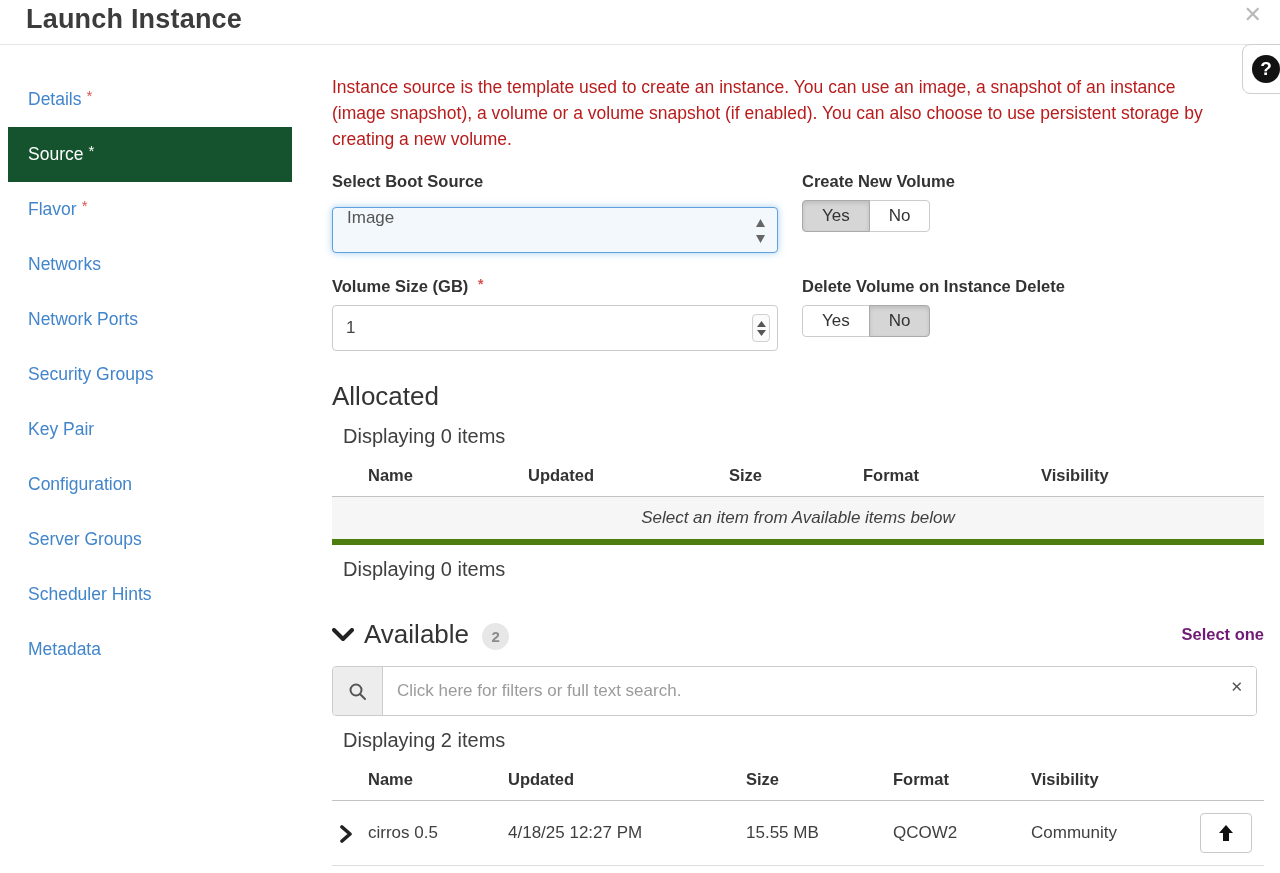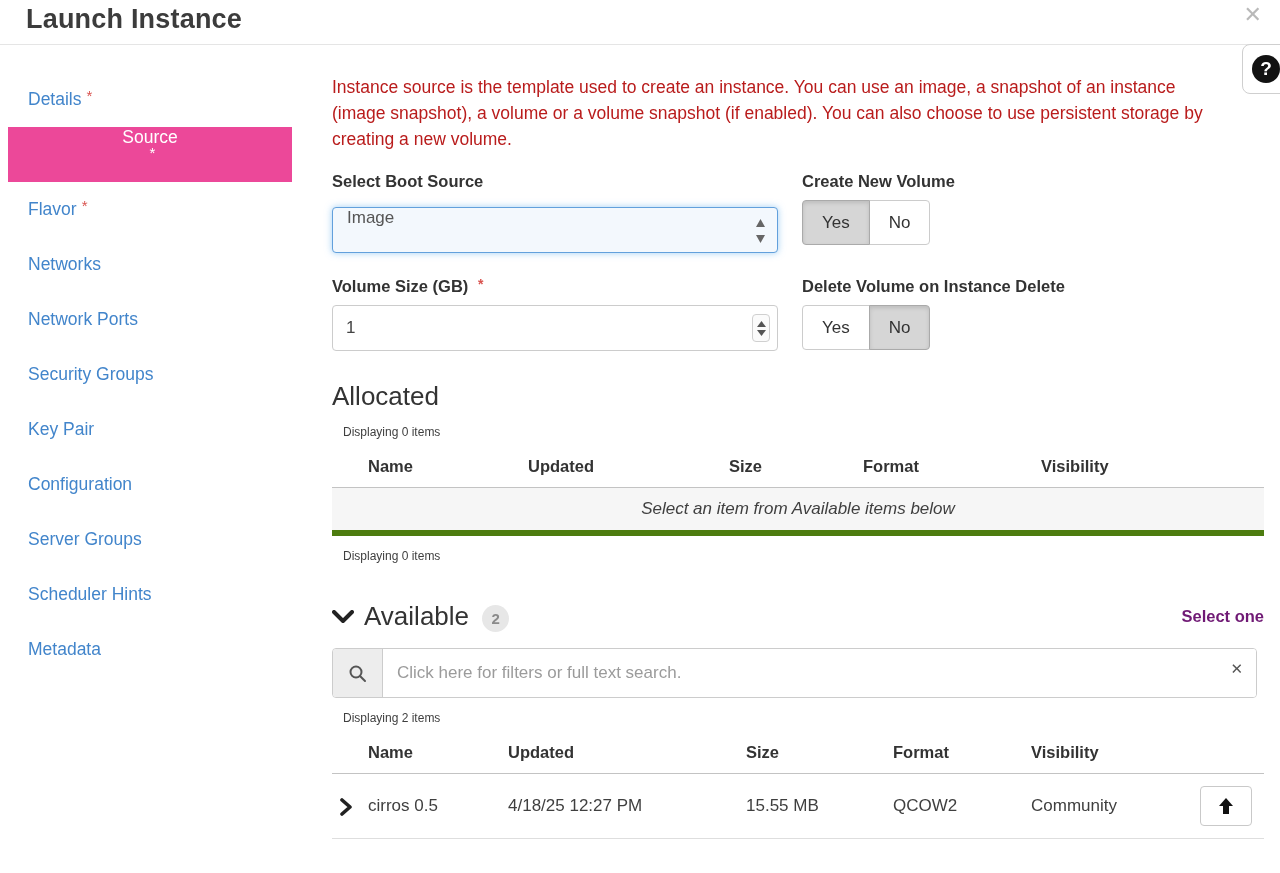--- a/index.html
+++ b/index.html
@@ -36,21 +36,21 @@
     display: flex; align-items: center; justify-content: center;
   }
 
   
   .sidebar { position: absolute; left: 8px; top: 72px; width: 284px; }
   .nav-item {
     height: 55px; display: flex; align-items: center; padding: 0 20px;
     font-size: 17.5px; color: #4285cb; cursor: pointer;
   }
   .nav-item .req { color: #d9534f; margin-left: 5px; position: relative; top: -4px; font-size: 15px; }
-  .nav-item.active { background: #ec4899; color: #ffffff; flex-direction: column; }
+  .nav-item.active { background: #14532d; color: #ffffff; }
   .nav-item.active .req { color: #ffffff; }
 
   
   .main { position: absolute; left: 332px; top: 60px; width: 932px; }
   .description {
     width: 888px; margin-top: 14px; font-size: 17.5px; line-height: 26px; color: #b91c1c;
   }
 
   .form-grid {
     display: grid; grid-template-columns: 446px 1fr; column-gap: 40px;
@@ -74,32 +74,32 @@
   .stepper {
     position: absolute; right: 8px; top: 9px; width: 18px; height: 28px;
     border: 1px solid #d0d0d0; border-radius: 4px; background: #fbfbfb;
     display: flex; flex-direction: column; align-items: center; justify-content: center; gap: 3px;
     cursor: pointer;
   }
 
   .toggle { display: inline-flex; }
   .toggle button {
     font-family: inherit; font-size: 17px; color: #333; background: #fff;
-    border: 1px solid #cccccc; height: 45px; padding: 0 19px; cursor: pointer;
+    border: 1px solid #cccccc; height: 32px; padding: 0 19px; cursor: pointer;
   }
   .toggle button:first-child { border-radius: 4px 0 0 4px; }
   .toggle button:last-child { border-radius: 0 4px 4px 0; margin-left: -1px; }
   .toggle button.active {
     background: #d6d6d6; border-color: #aaaaaa;
     box-shadow: inset 0 2px 4px rgba(0,0,0,.12); position: relative; z-index: 1;
   }
 
   .section-heading { font-size: 26px; font-weight: 500; color: #333; }
   .allocated-heading { margin-top: 30px; }
-  .count-line { font-size: 12px; color: #3f3f3f; margin: 13px 0 10px 11px; }
+  .count-line { font-size: 20px; color: #3f3f3f; margin: 13px 0 10px 11px; }
 
   
   .tbl-header { display: grid; align-items: end; padding: 8px 0 11px 0;
     border-bottom: 1px solid #c3c3c3; font-weight: 700; font-size: 16.5px; color: #333; }
   .tbl1 { grid-template-columns: 196px 201px 134px 178px 1fr; }
   .tbl2 { grid-template-columns: 176px 238px 147px 138px 1fr; }
   .cell-first { padding-left: 36px; }
 
   .empty-row {
     background: #f6f6f6; border-bottom: 6px solid #4d7c0f;

